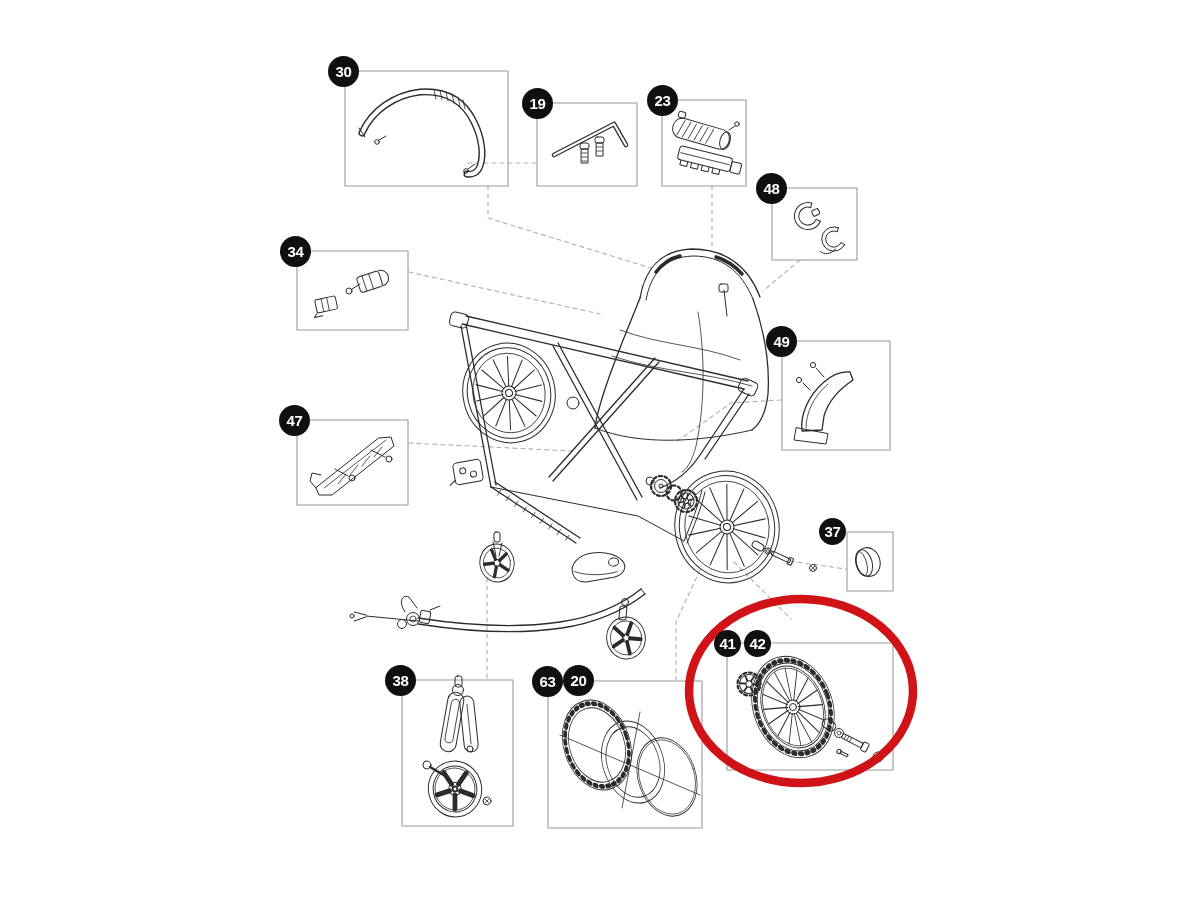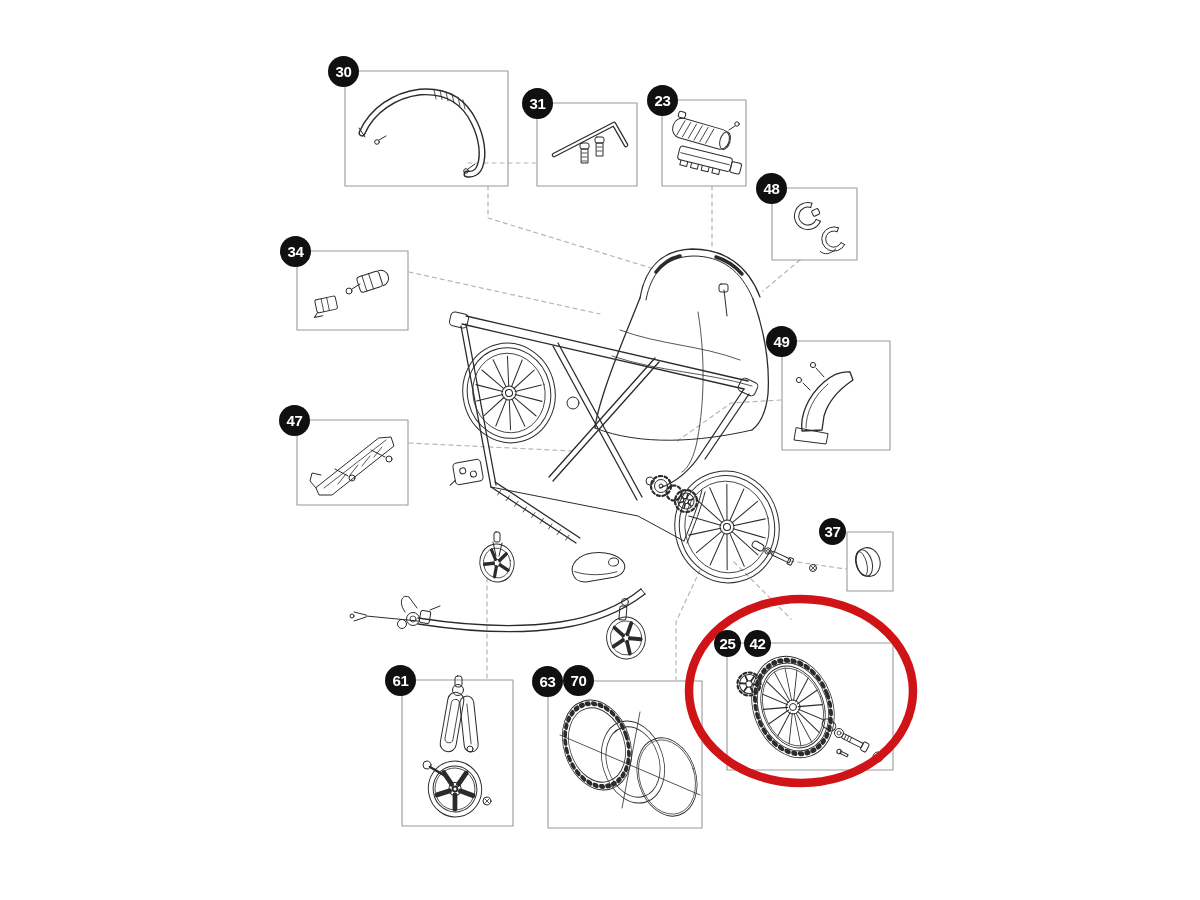--- a/index.html
+++ b/index.html
@@ -392,25 +392,25 @@
             </g>
         <path class="w1" d="M430,610 l10,-4"></path>
       </g>
     </g>
   </g>
 
   <ellipse class="red" cx="801" cy="691" rx="112" ry="92"></ellipse>
 </svg>
 
 <div class="badge b31" style="left:328px;top:56px">30</div>
-<div class="badge b31" style="left:522px;top:88px">31</div>
+<div class="badge b31" style="left:522px;top:88px">19</div>
 <div class="badge b31" style="left:647px;top:85px">23</div>
 <div class="badge b31" style="left:756px;top:173px">48</div>
 <div class="badge b31" style="left:280px;top:236px">34</div>
 <div class="badge b31" style="left:279px;top:405px">47</div>
 <div class="badge b31" style="left:766px;top:326px">49</div>
 <div class="badge b27" style="left:819px;top:518px">37</div>
-<div class="badge b31" style="left:385px;top:665px">61</div>
+<div class="badge b31" style="left:385px;top:665px">38</div>
 <div class="badge b31" style="left:532px;top:666px">63</div>
-<div class="badge b31" style="left:563px;top:665px">70</div>
-<div class="badge b27" style="left:714px;top:630px">25</div>
+<div class="badge b31" style="left:563px;top:665px">20</div>
+<div class="badge b27" style="left:714px;top:630px">41</div>
 <div class="badge b27" style="left:744px;top:630px">42</div>
 </div>
 
 </body></html>

